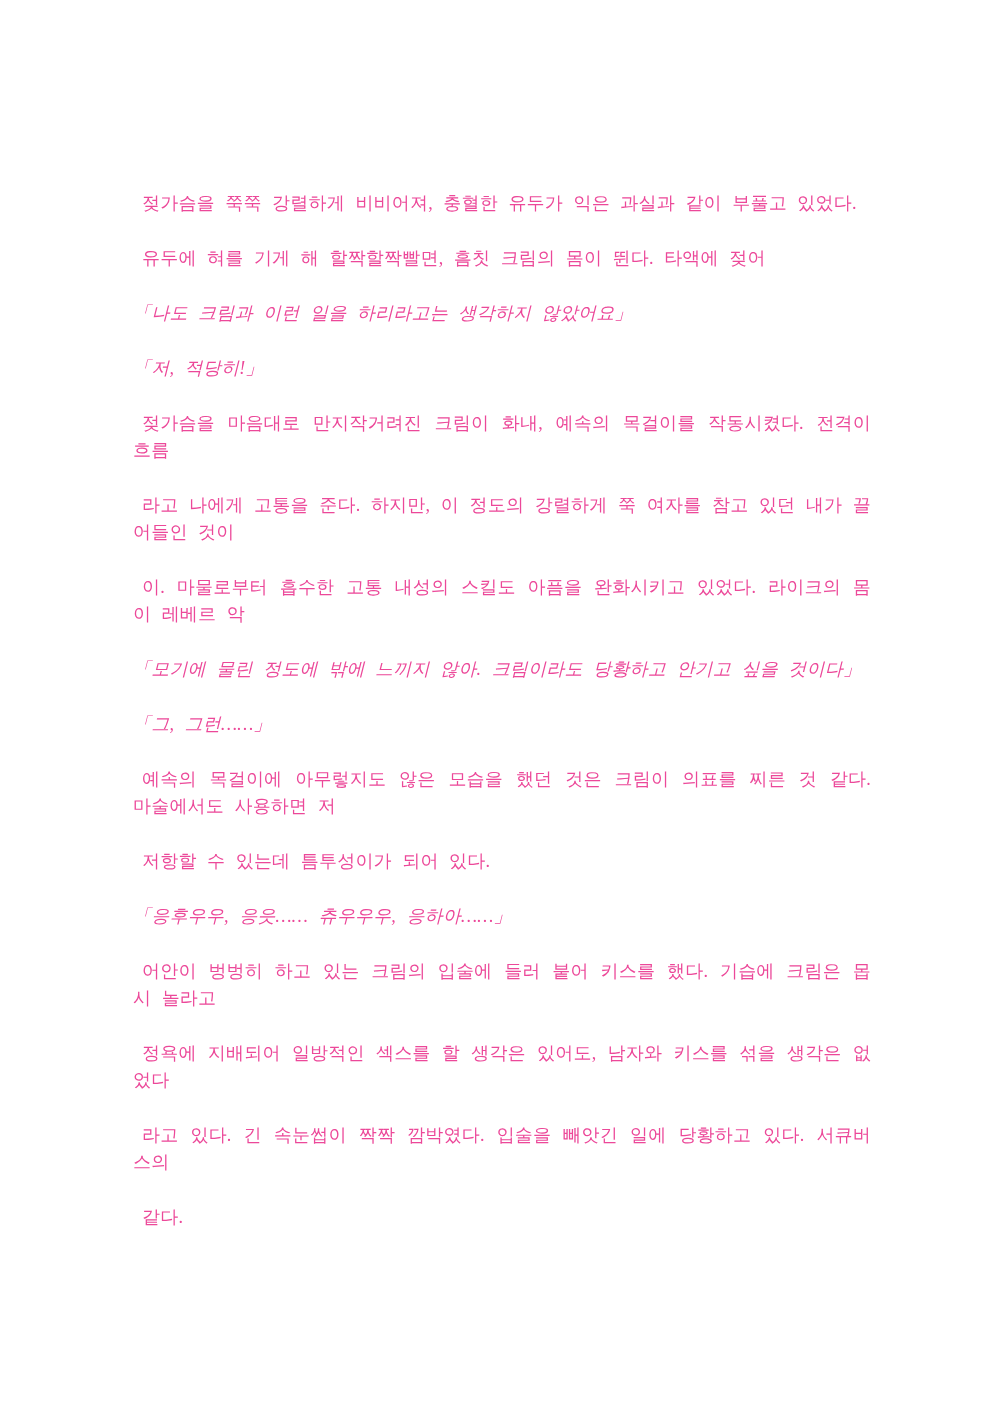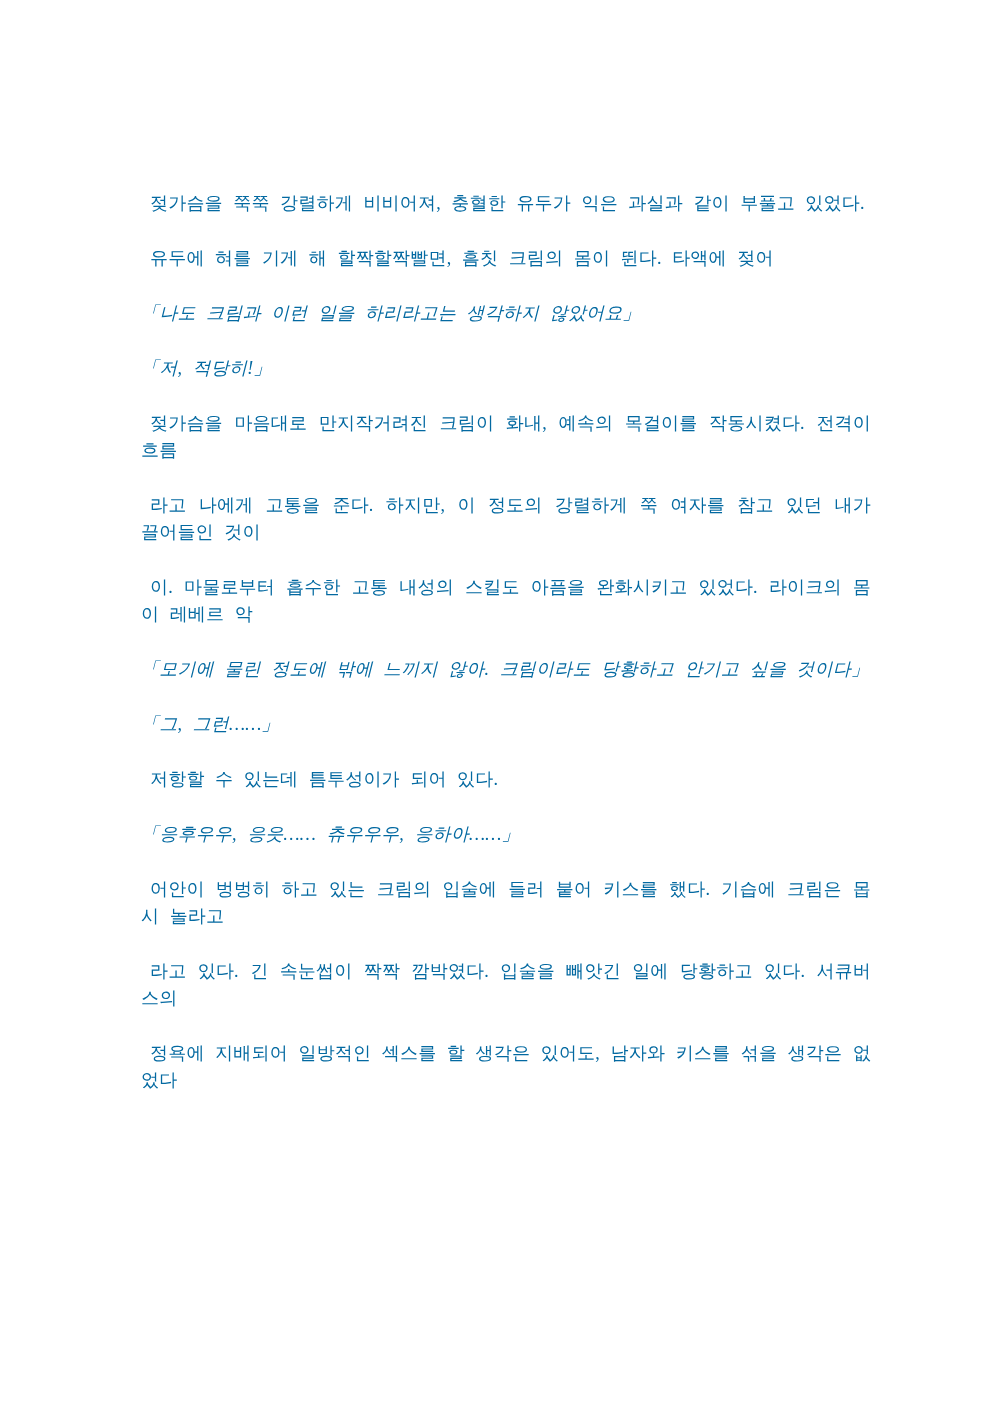--- a/index.html
+++ b/index.html
@@ -21,24 +21,24 @@
     height: 1403px;
     background: #ffffff;
   }
   .content {
     position: absolute;
     top: 190px;
     left: 133px;
     width: 738px;
   }
   .content p {
-    margin: 0 0 28px 8px;
+    margin: 0 0 28px 0;
     font-size: 18px;
     line-height: 27px;
-    color: #0369a1;
+    color: #ec4899;
     text-align: justify;
     word-spacing: 0.32em;
     letter-spacing: 0.2px;
   }
   .content p.narration {
     text-indent: 9px;
   }
   .content p.dialogue {
     text-indent: 0;
     font-style: italic;
@@ -51,19 +51,21 @@
   <div class="content">
     <p class="narration">젖가슴을 쭉쭉 강렬하게 비비어져, 충혈한 유두가 익은 과실과 같이 부풀고 있었다.</p>
     <p class="narration">유두에 혀를 기게 해 할짝할짝빨면, 흠칫 크림의 몸이 뛴다. 타액에 젖어</p>
     <p class="dialogue">「나도 크림과 이런 일을 하리라고는 생각하지 않았어요」</p>
     <p class="dialogue">「저, 적당히!」</p>
     <p class="narration">젖가슴을 마음대로 만지작거려진 크림이 화내, 예속의 목걸이를 작동시켰다. 전격이 흐름</p>
     <p class="narration">라고 나에게 고통을 준다. 하지만, 이 정도의 강렬하게 쭉 여자를 참고 있던 내가 끌어들인 것이</p>
     <p class="narration">이. 마물로부터 흡수한 고통 내성의 스킬도 아픔을 완화시키고 있었다. 라이크의 몸이 레베르 악</p>
     <p class="dialogue">「모기에 물린 정도에 밖에 느끼지 않아. 크림이라도 당황하고 안기고 싶을 것이다」</p>
     <p class="dialogue">「그, 그런……」</p>
+    <p class="narration">예속의 목걸이에 아무렇지도 않은 모습을 했던 것은 크림이 의표를 찌른 것 같다. 마술에서도 사용하면 저</p>
     <p class="narration">저항할 수 있는데 틈투성이가 되어 있다.</p>
     <p class="dialogue">「응후우우, 응읏…… 츄우우우, 응하아……」</p>
     <p class="narration">어안이 벙벙히 하고 있는 크림의 입술에 들러 붙어 키스를 했다. 기습에 크림은 몹시 놀라고</p>
+    <p class="narration">정욕에 지배되어 일방적인 섹스를 할 생각은 있어도, 남자와 키스를 섞을 생각은 없었다</p>
     <p class="narration">라고 있다. 긴 속눈썹이 짝짝 깜박였다. 입술을 빼앗긴 일에 당황하고 있다. 서큐버스의</p>
-    <p class="narration">정욕에 지배되어 일방적인 섹스를 할 생각은 있어도, 남자와 키스를 섞을 생각은 없었다</p>
+    <p class="narration">같다.</p>
   </div>
 </div>
 
 </body></html>

